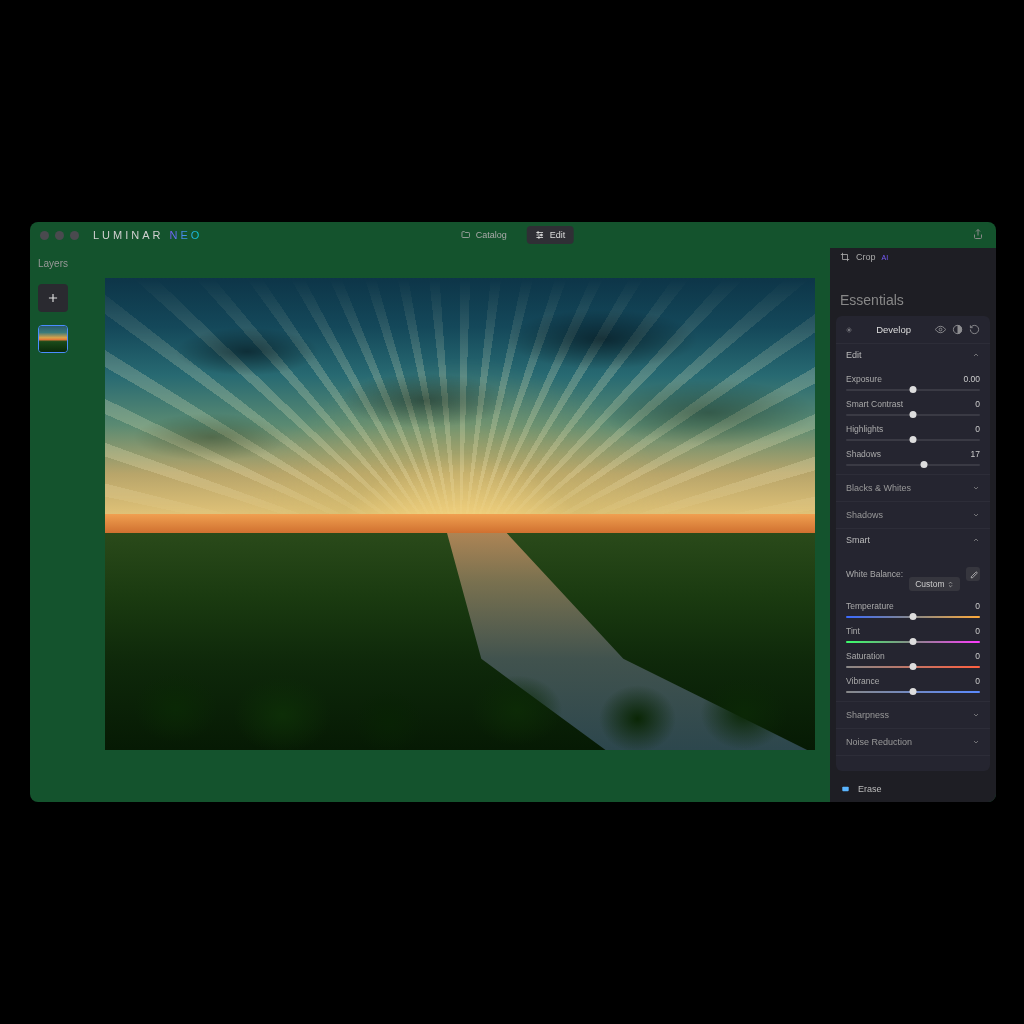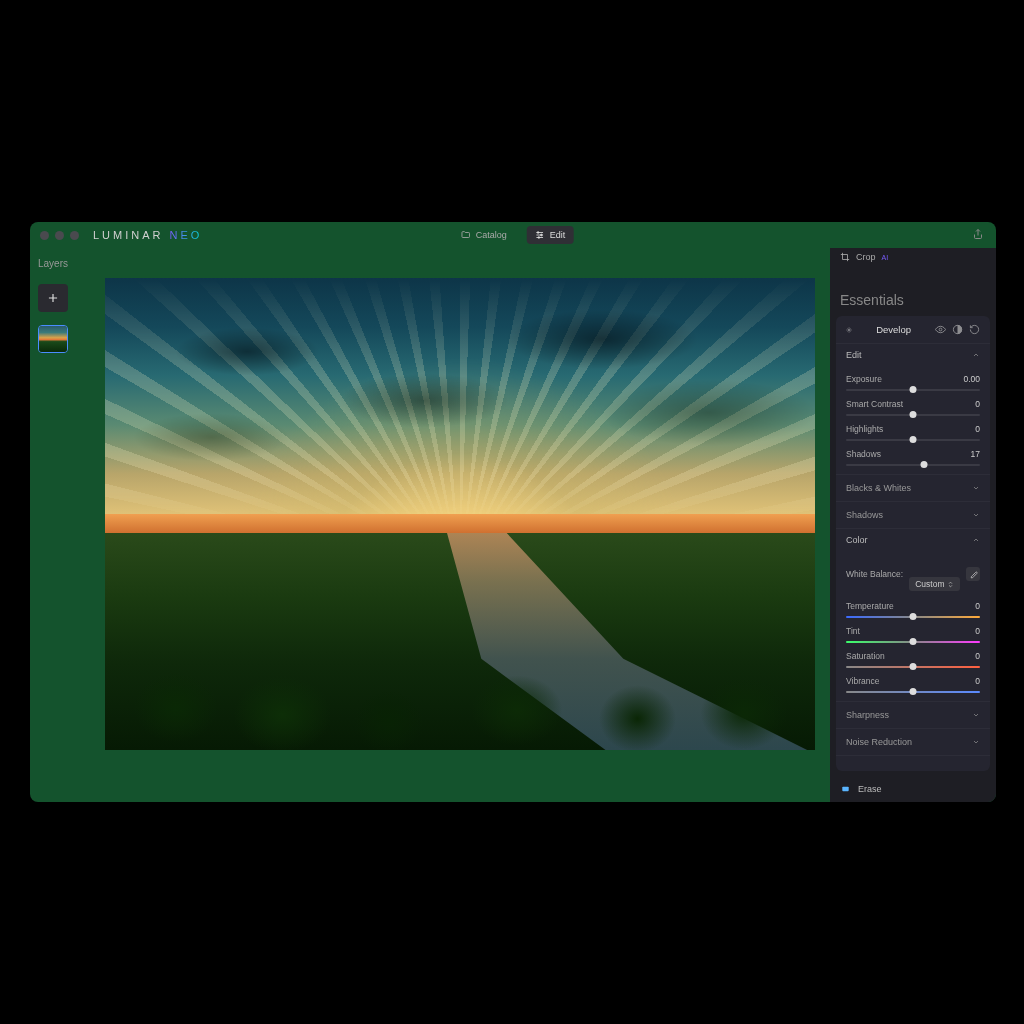--- a/index.html
+++ b/index.html
@@ -453,21 +453,21 @@
             </svg>
         </div>
         <div class="collapse-row">
           <span>Shadows</span>
           <svg class="chev" viewBox="0 0 24 24" fill="none" stroke="#999" stroke-width="2">
               <path d="M6 9l6 6 6-6"></path>
             </svg>
         </div>
 
         <div class="subsection open">
-          <span>Color</span>
+          <span>Smart</span>
           <svg class="chev" viewBox="0 0 24 24" fill="none" stroke="#999" stroke-width="2">
               <path d="M6 15l6-6 6 6"></path>
             </svg>
         </div>
         <div class="wb-row">
           <span>White Balance:</span>
           <div class="wb-select">
             <span>Custom</span>
             <svg width="7" height="9" viewBox="0 0 24 24" fill="none" stroke="#aaa" stroke-width="3">
                 <path d="M7 9l5-5 5 5M7 15l5 5 5-5"></path>

